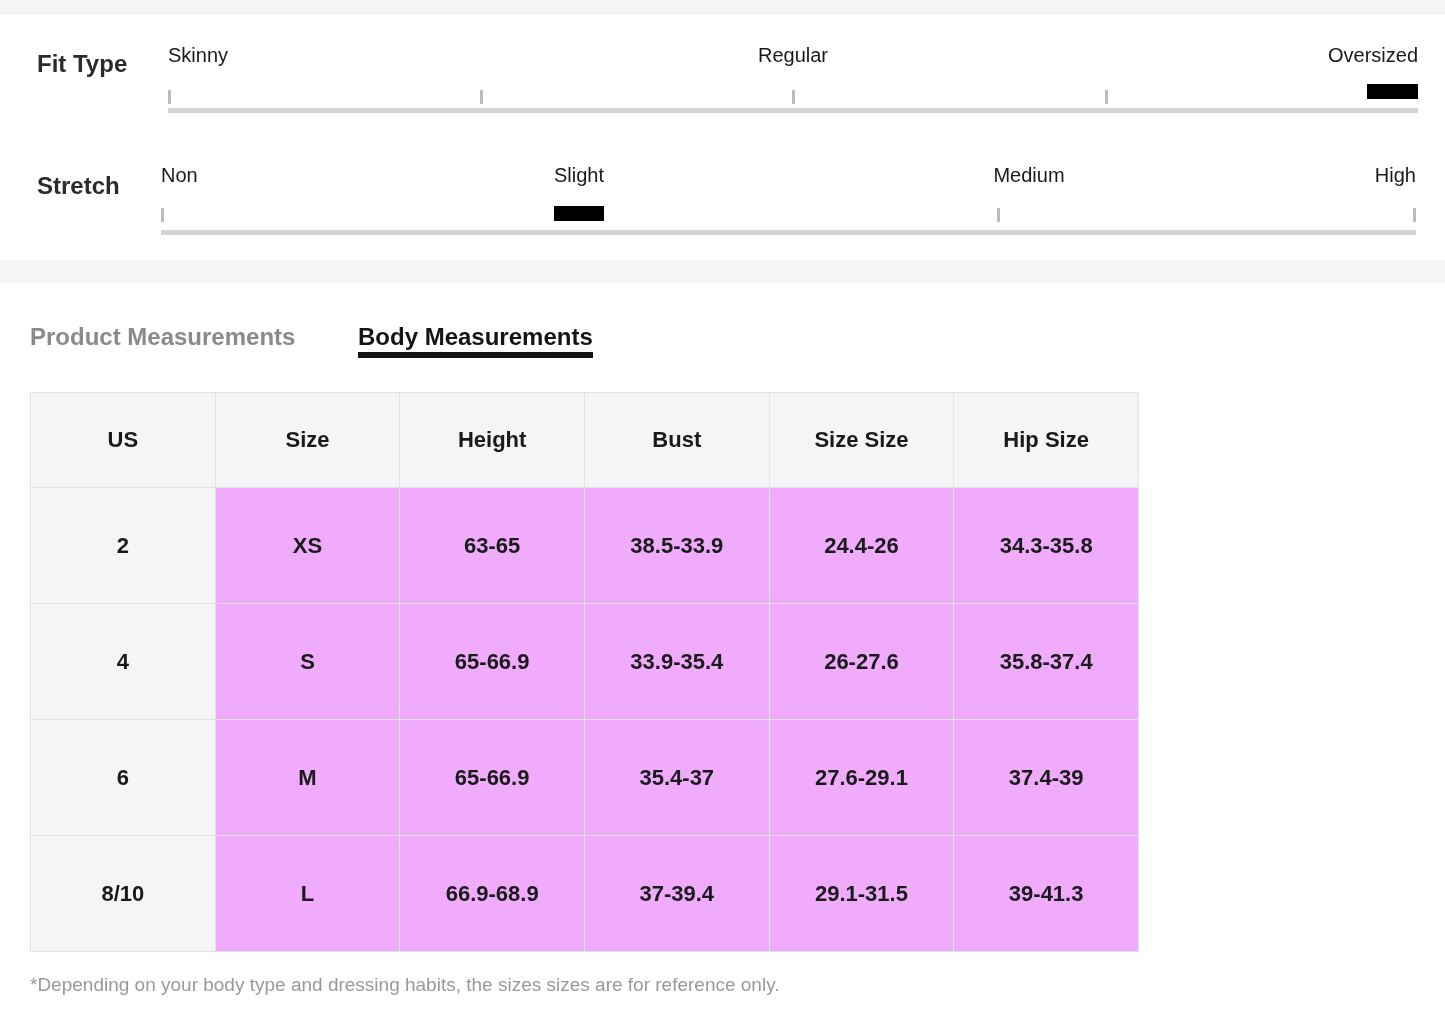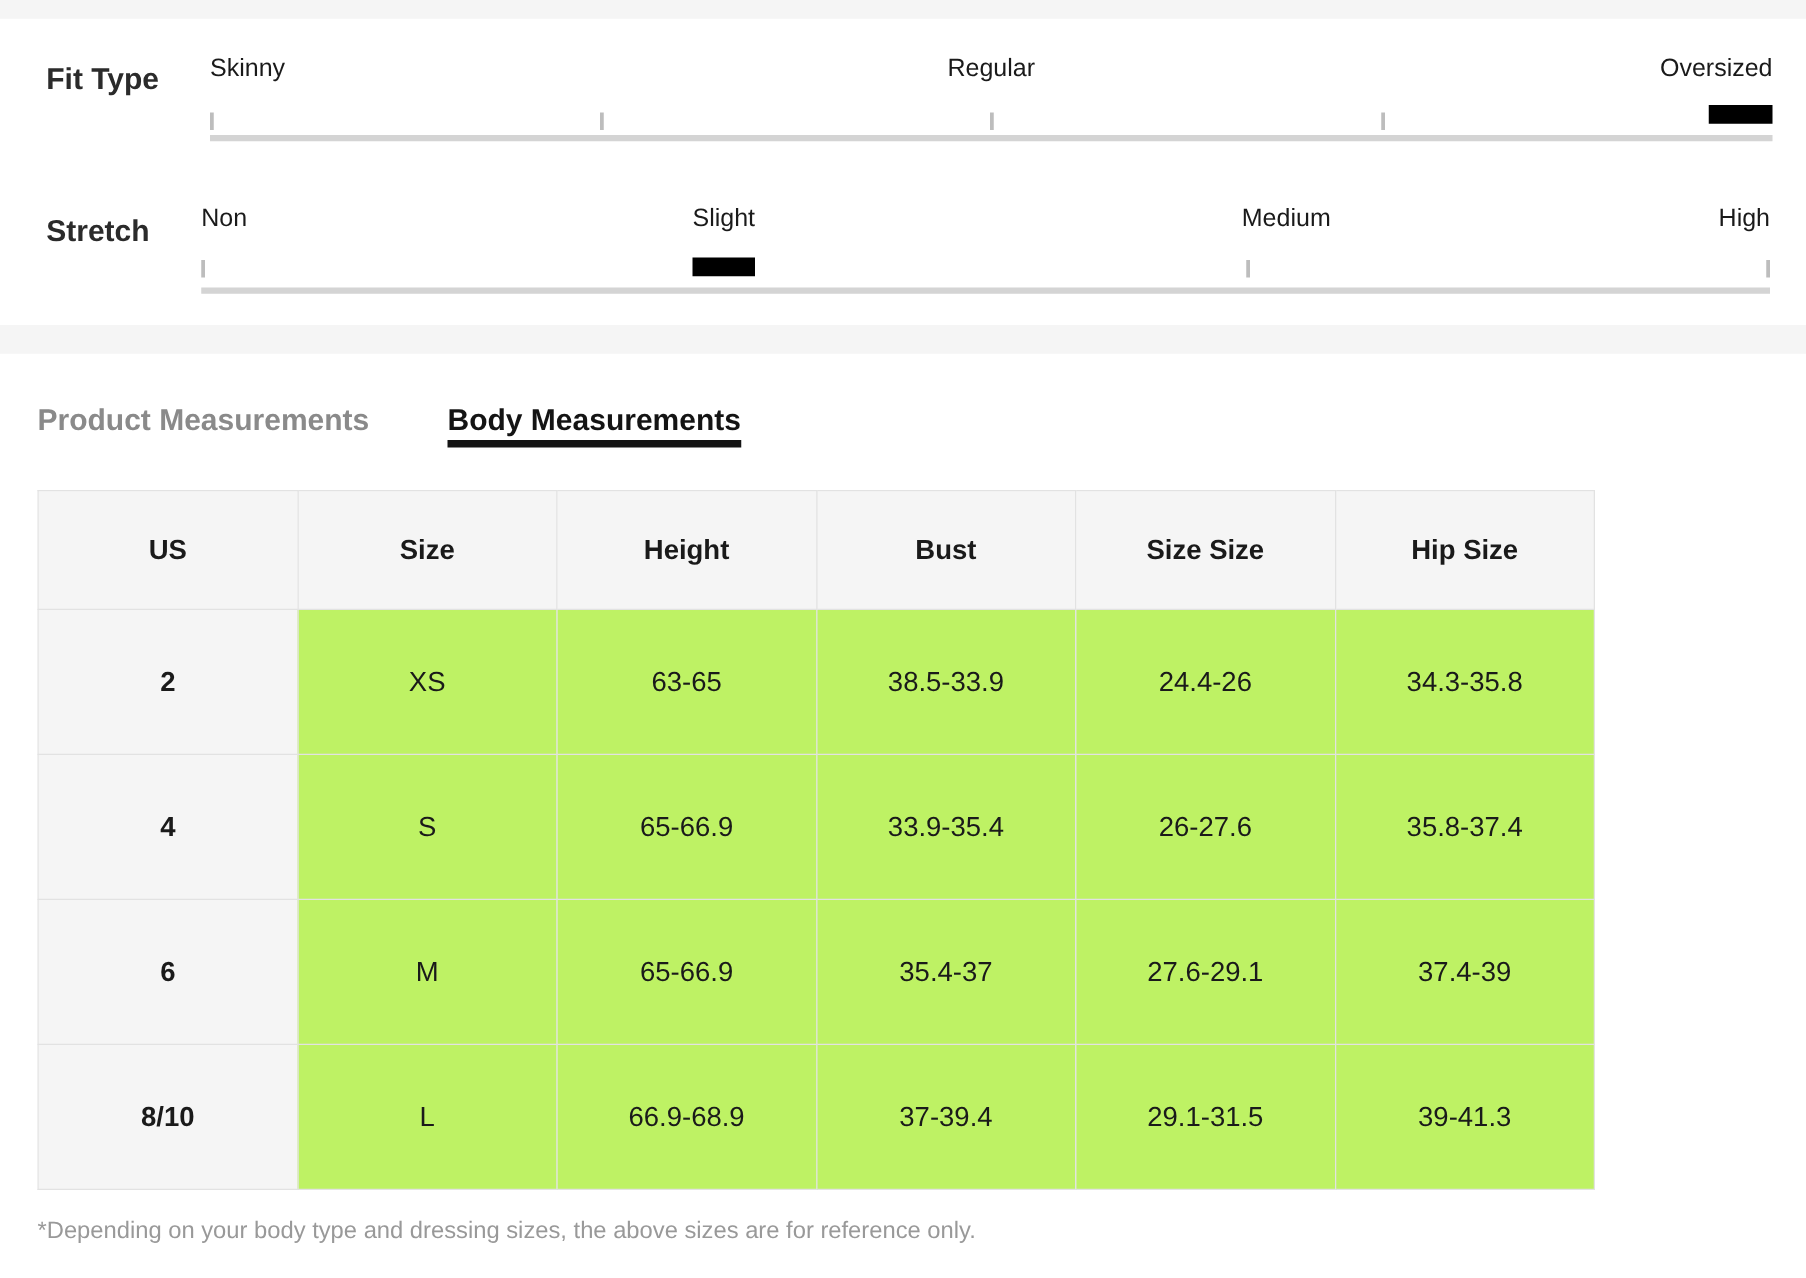--- a/index.html
+++ b/index.html
@@ -18,24 +18,24 @@
   .opt-right { transform:translateX(-100%); }
 
   .tick { position:absolute; width:3px; height:14px; background:#bdbdbd; }
   .indicator { position:absolute; height:15px; background:#000000; }
   .track { position:absolute; height:5px; background:#d4d4d4; }
 
   .tab { position:absolute; top:324px; font-size:24px; font-weight:bold; line-height:26px; white-space:nowrap; cursor:pointer; }
   .tab.inactive { color:#8a8a8a; }
   .tab.active { color:#141414; border-bottom:6px solid #141414; padding-bottom:2px; }
 
-  table.size-table { position:absolute; left:30px; top:392px; width:1246px; border-collapse:collapse; table-layout:fixed; }
+  table.size-table { position:absolute; left:30px; top:392px; width:1109px; border-collapse:collapse; table-layout:fixed; }
   .size-table th, .size-table td { border:1px solid #e2e2e2; text-align:center; vertical-align:middle; font-size:22px; color:#1a1a1a; }
   .size-table th { height:95px; background:#f5f5f5; font-weight:bold; }
-  .size-table td { height:116px; background:#bef264; font-weight:normal; }
+  .size-table td { height:116px; background:#f0abfc; font-weight:bold; }
   .size-table td.us-col { background:#f5f5f5; font-weight:bold; }
 
   .footnote { position:absolute; left:30px; top:974px; font-size:19px; color:#999999; white-space:nowrap; }
 </style>
 </head>
 <body>
 
 <div class="page">
 
   <div class="band top"></div>
@@ -115,15 +115,15 @@
         <td class="us-col">8/10</td>
         <td>L</td>
         <td>66.9-68.9</td>
         <td>37-39.4</td>
         <td>29.1-31.5</td>
         <td>39-41.3</td>
       </tr>
     </tbody>
   </table>
 
-  <div class="footnote">*Depending on your body type and dressing sizes, the above sizes are for reference only.</div>
+  <div class="footnote">*Depending on your body type and dressing habits, the sizes sizes are for reference only.</div>
 
 </div>
 
 </body></html>

